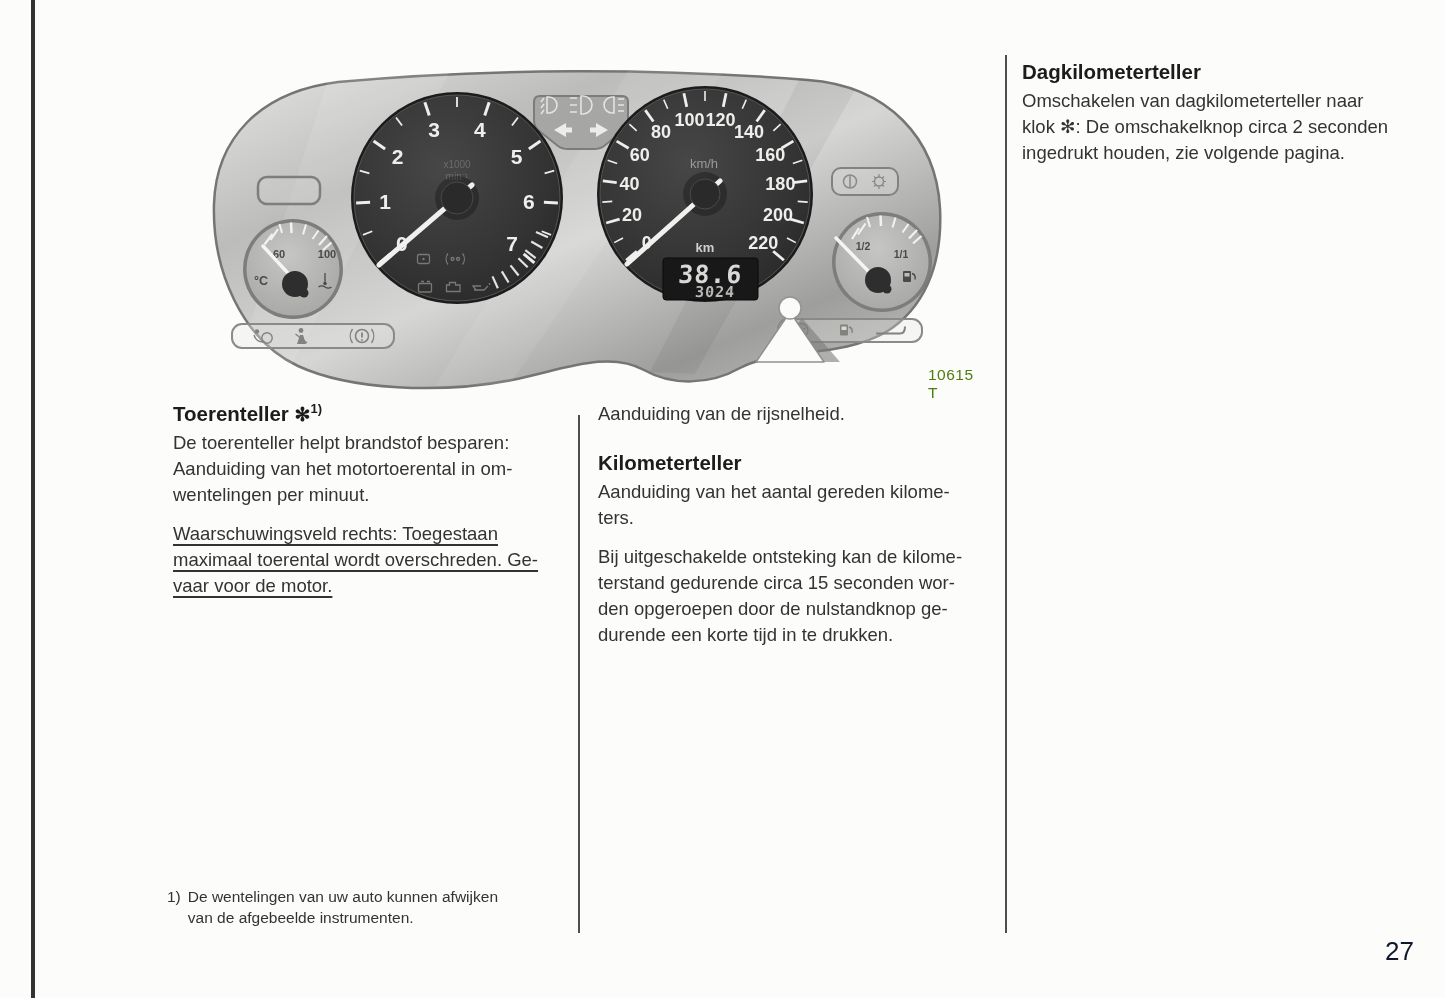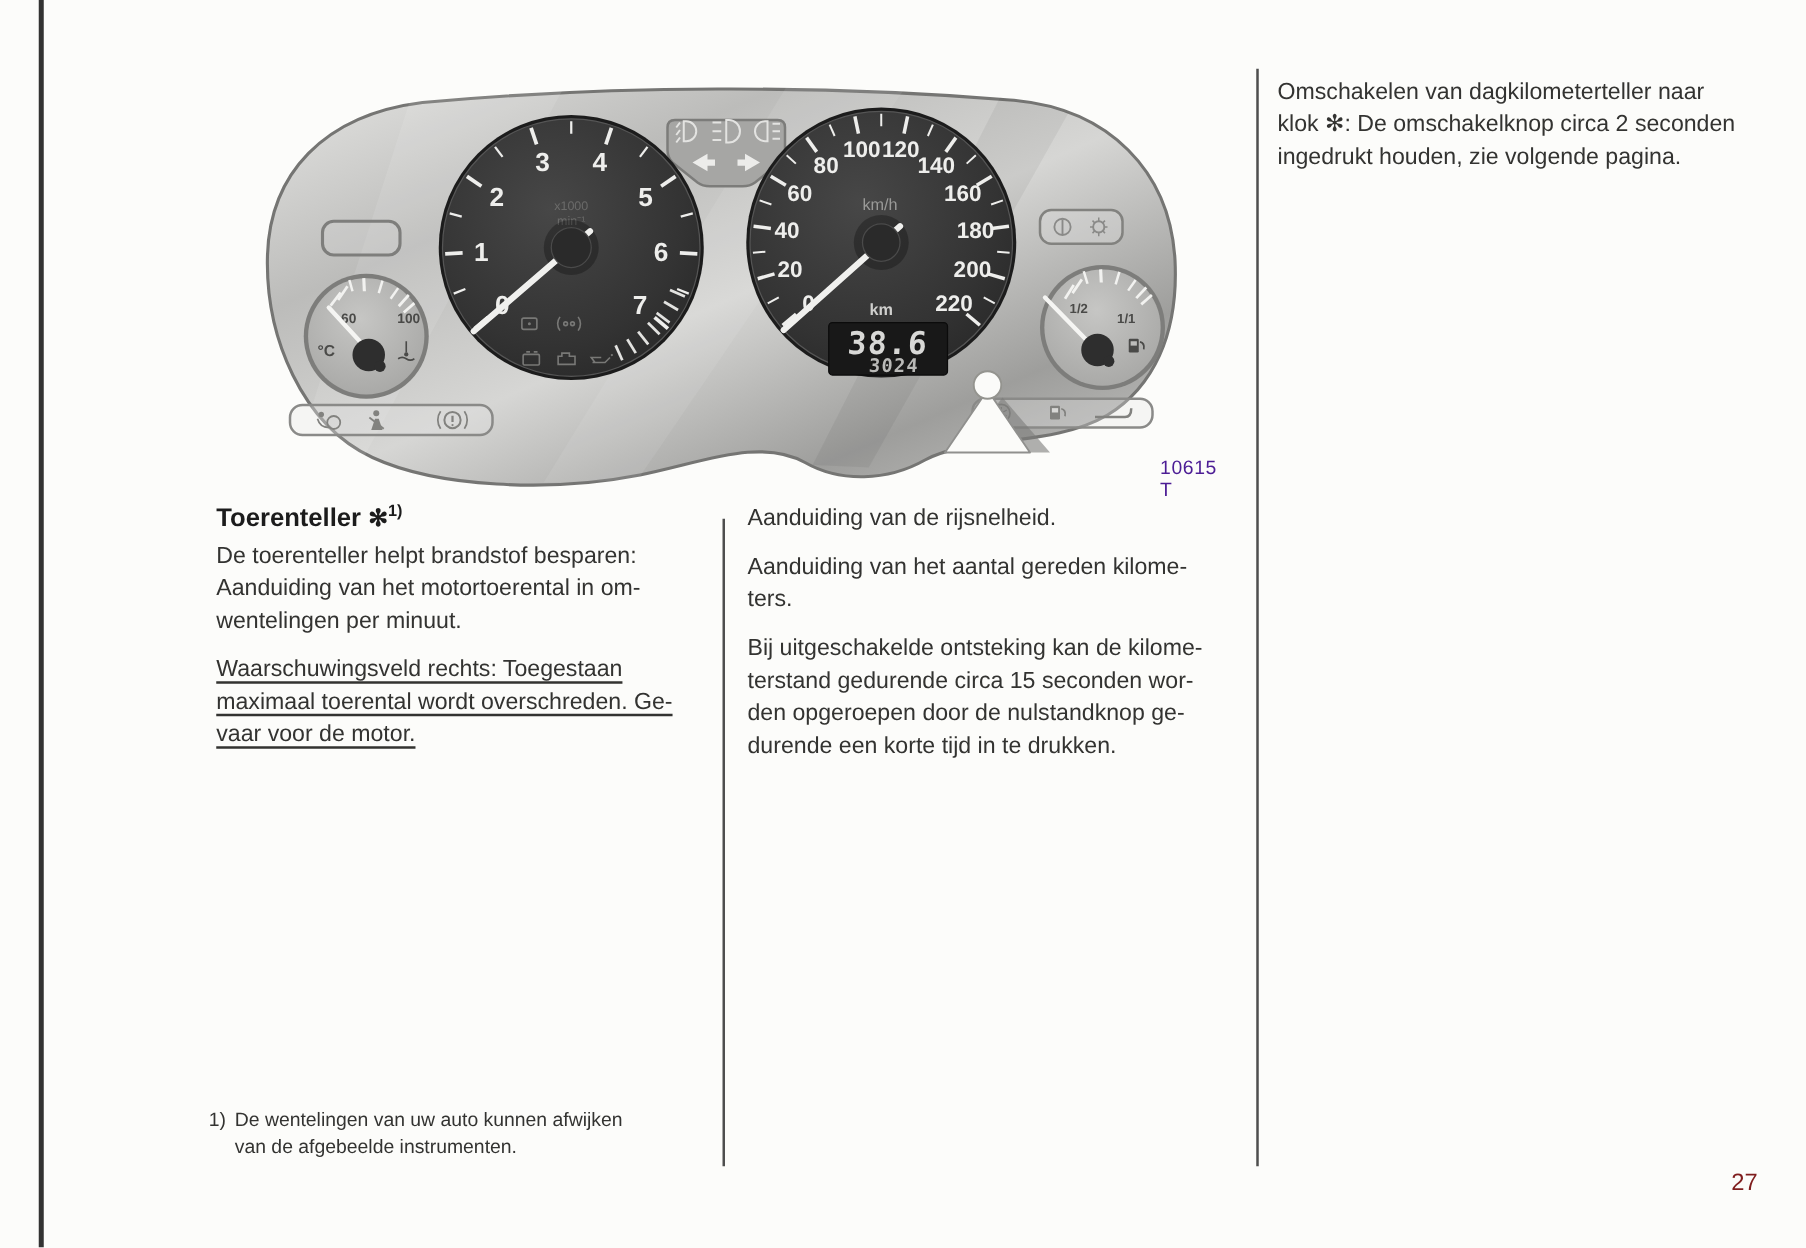--- a/index.html
+++ b/index.html
@@ -4,38 +4,38 @@
 <style>
   html,body{margin:0;padding:0;}
   body{
     width:1445px;height:998px;position:relative;
     background:#fcfcfa;color:#2e2e2e;
     font-family:"Liberation Sans",sans-serif;
     overflow:hidden;
   }
   .scan-edge{position:absolute;left:31px;top:0;width:4px;height:998px;background:#161616;opacity:.88;}
   figure.cluster{position:absolute;left:200px;top:52px;width:760px;height:345px;margin:0;}
-  figcaption{position:absolute;left:728px;top:314px;font-size:15.5px;color:#4c1d95;letter-spacing:.5px;}
+  figcaption{position:absolute;left:728px;top:314px;font-size:15.5px;color:#4d7c0f;letter-spacing:.5px;}
   .col{position:absolute;}
   .col-left{left:173px;top:401px;width:386px;}
   .col-mid{left:598px;top:401px;width:384px;}
   .col-right{left:1022px;top:60px;width:390px;}
   h2{font-size:20.5px;font-weight:bold;color:#1c1c1c;margin:0 0 4px 0;}
   h2 sup{font-size:13px;font-weight:bold;}
   h2 .sym{font-size:19px;}
   .mt{margin-top:24px;}
   p{font-size:18.5px;line-height:26px;margin:0 0 13px 0;color:#333331;white-space:pre-line;}
   p sup{font-size:12.5px;}
   .underlined{text-decoration:underline;text-decoration-thickness:1.5px;text-underline-offset:3.5px;}
   .divider{position:absolute;width:2px;background:#4e4e4e;}
   .divider-1{left:578px;top:415px;height:518px;}
   .divider-2{left:1005px;top:55px;height:878px;}
   .footnote{position:absolute;left:167px;top:886px;display:flex;gap:7px;font-size:15.5px;line-height:21px;color:#333331;}
   .fn-text{white-space:pre-line;}
-  .page-number{position:absolute;left:1385px;top:936px;font-size:19px;color:#7f1d1d;}
+  .page-number{position:absolute;left:1385px;top:936px;font-size:26px;color:#0f172a;}
   .dlab{font:bold 21px "Liberation Sans",sans-serif;fill:#eeeeec;}
   .dlab2{font:bold 18px "Liberation Sans",sans-serif;fill:#eeeeec;}
   .glab{font:bold 11px "Liberation Sans",sans-serif;fill:#4a4a48;}
   .faint{font:10px "Liberation Sans",sans-serif;fill:#8a8a88;opacity:.55;}
   .lcd1{font:bold 25px "DejaVu Sans Mono",monospace;fill:#d8d8d6;letter-spacing:1px;}
   .lcd2{font:bold 15px "DejaVu Sans Mono",monospace;fill:#b9b9b7;letter-spacing:1px;}
   .kmh{font:13px "Liberation Sans",sans-serif;fill:#9a9a98;}
   .km{font:bold 13px "Liberation Sans",sans-serif;fill:#cfcfcd;}
 </style>
 </head>
@@ -337,31 +337,33 @@
 wentelingen per minuut.</p>
     <p class="underlined">Waarschuwingsveld rechts: Toegestaan
 maximaal toerental wordt overschreden. Ge-
 vaar voor de motor.</p>
   </section>
 
   <div class="divider divider-1"></div>
 
   <section class="col col-mid">
     <p>Aanduiding van de rijsnelheid.</p>
+    <h2 class="mt">Kilometerteller</h2>
     <p>Aanduiding van het aantal gereden kilome-
 ters.</p>
     <p>Bij uitgeschakelde ontsteking kan de kilome-
 terstand gedurende circa 15 seconden wor-
 den opgeroepen door de nulstandknop ge-
 durende een korte tijd in te drukken.</p>
   </section>
 
   <div class="divider divider-2"></div>
 
   <section class="col col-right">
+    <h2>Dagkilometerteller</h2>
     <p>Omschakelen van dagkilometerteller naar
 klok ✻: De omschakelknop circa 2 seconden
 ingedrukt houden, zie volgende pagina.</p>
   </section>
 
   <div class="footnote">
     <span class="fn-marker">1)</span>
     <span class="fn-text">De wentelingen van uw auto kunnen afwijken
 van de afgebeelde instrumenten.</span>
   </div>

